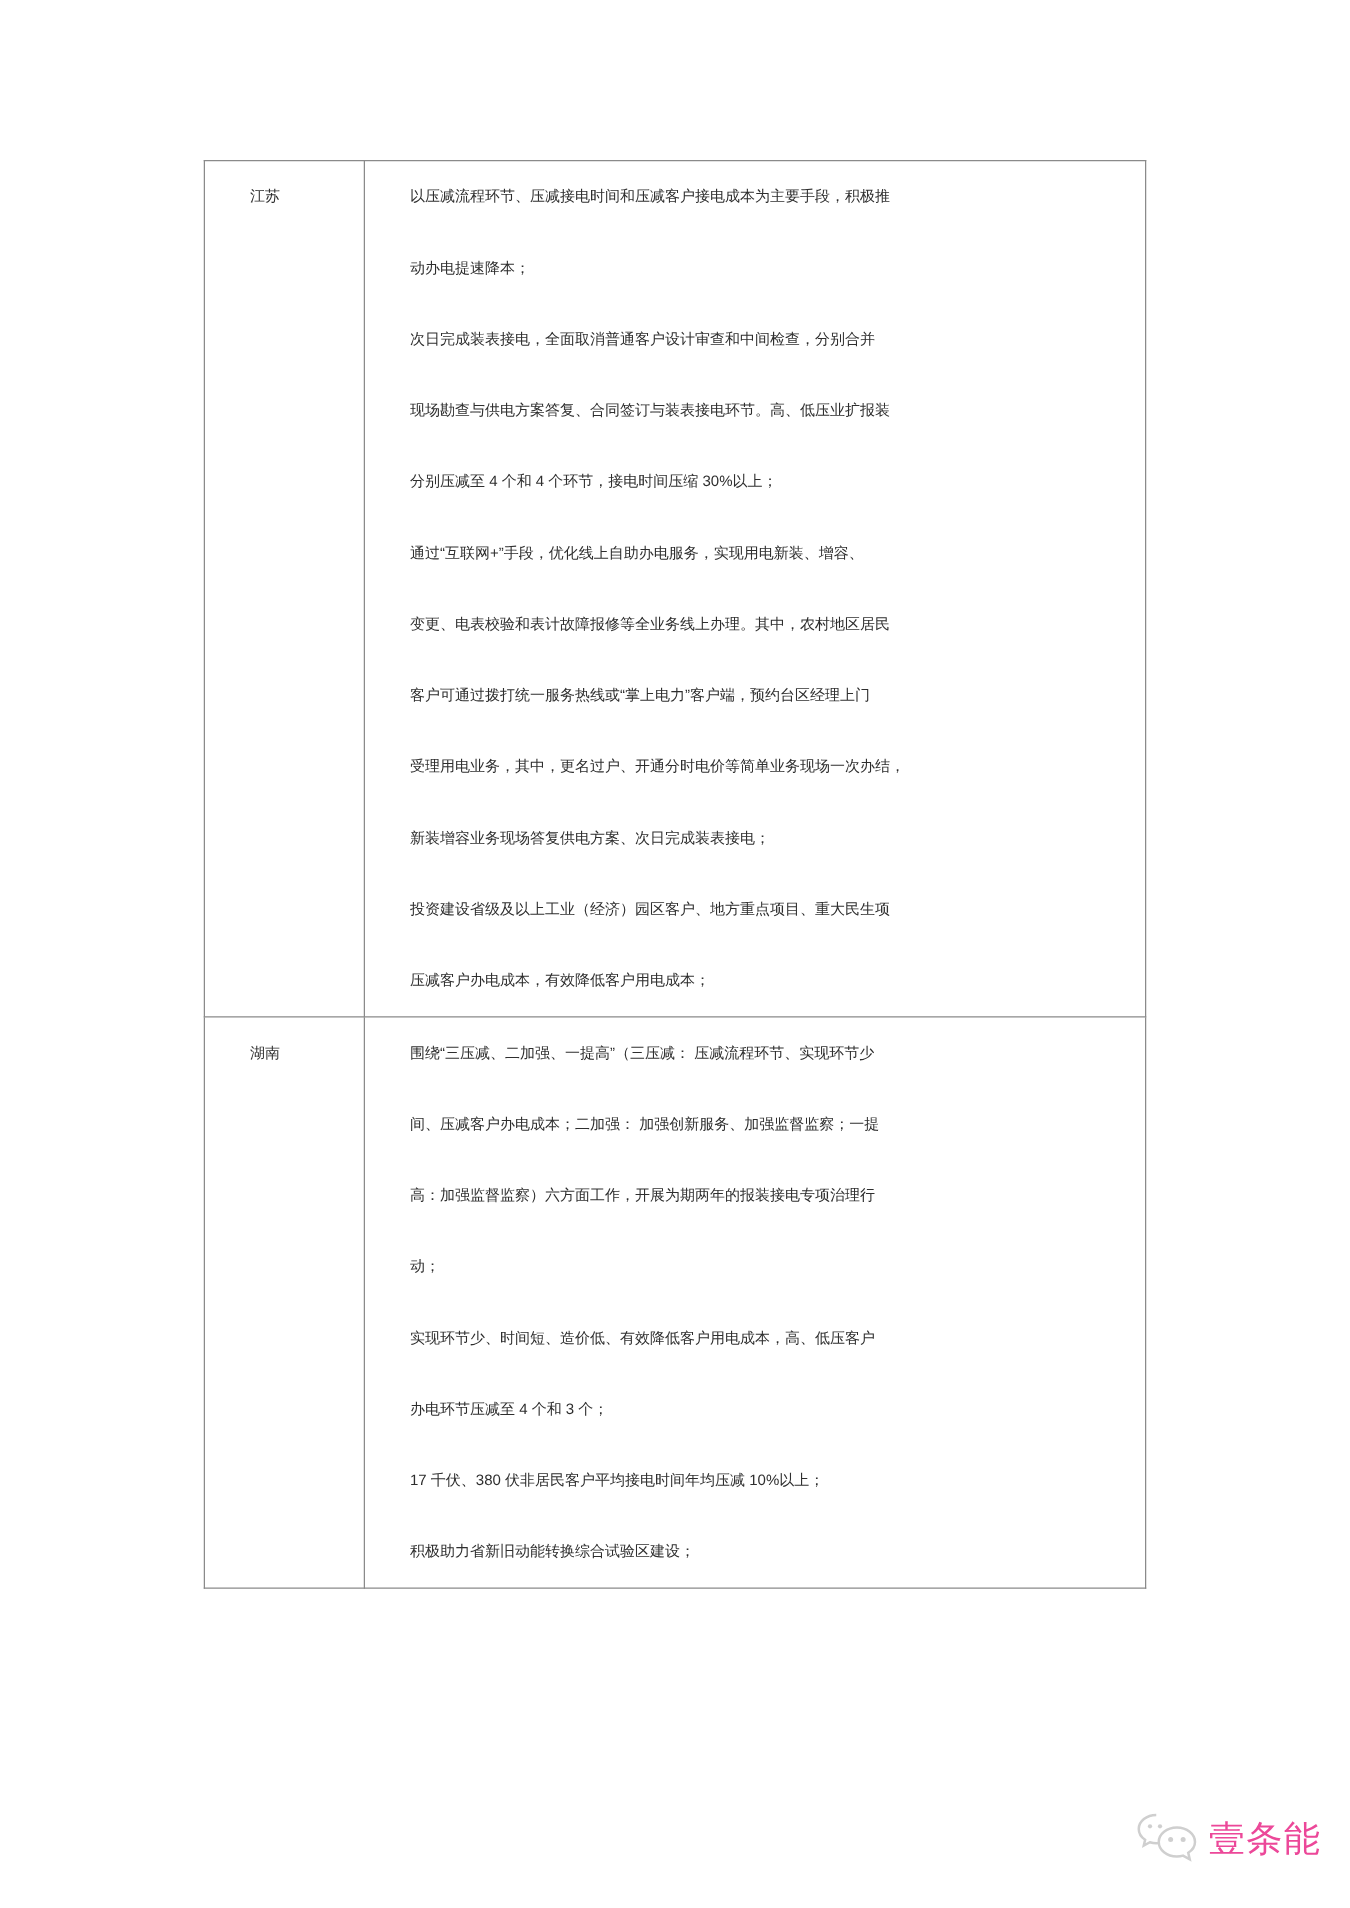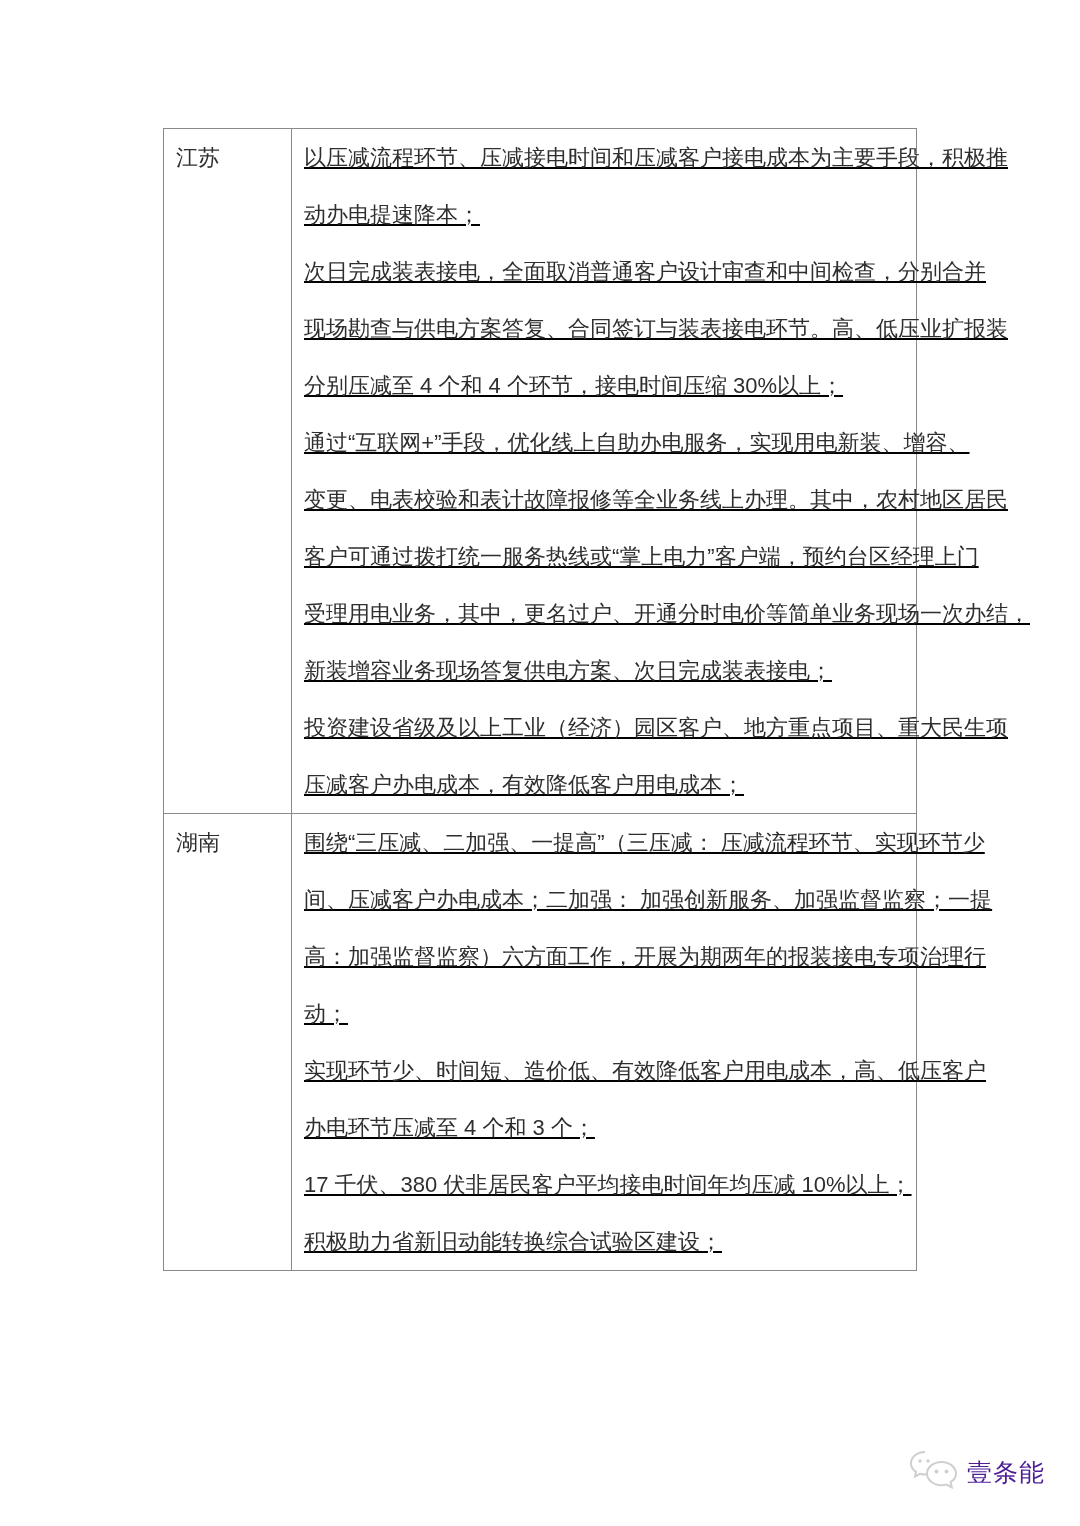--- a/index.html
+++ b/index.html
@@ -30,43 +30,43 @@
     vertical-align: top;
     padding: 0;
     background: #ffffff;
   }
   td.prov {
     padding-left: 12px;
   }
   td.desc {
     padding-left: 12px;
     padding-right: 6px;
-    text-decoration: underline;
   }
   .prov-label,
   .line {
-    font-size: 22px;
+    font-size: 12px;
     line-height: 57px;
     color: #2e2e2e;
     white-space: nowrap;
+    margin-left: 24px;
   }
   .watermark {
     position: absolute;
     left: 908px;
     top: 1446px;
     height: 52px;
     display: flex;
     align-items: center;
     gap: 7px;
   }
   .wm-icon svg { display: block; }
   .wm-text {
-    font-size: 25px;
+    font-size: 29px;
     letter-spacing: 1px;
-    color: #4c1d95;
+    color: #ec4899;
     text-shadow: 0 1px 0 #ffffff;
     white-space: nowrap;
   }
 </style>
 </head>
 <body>
 
 <div class="page">
 
   <table class="grid">

